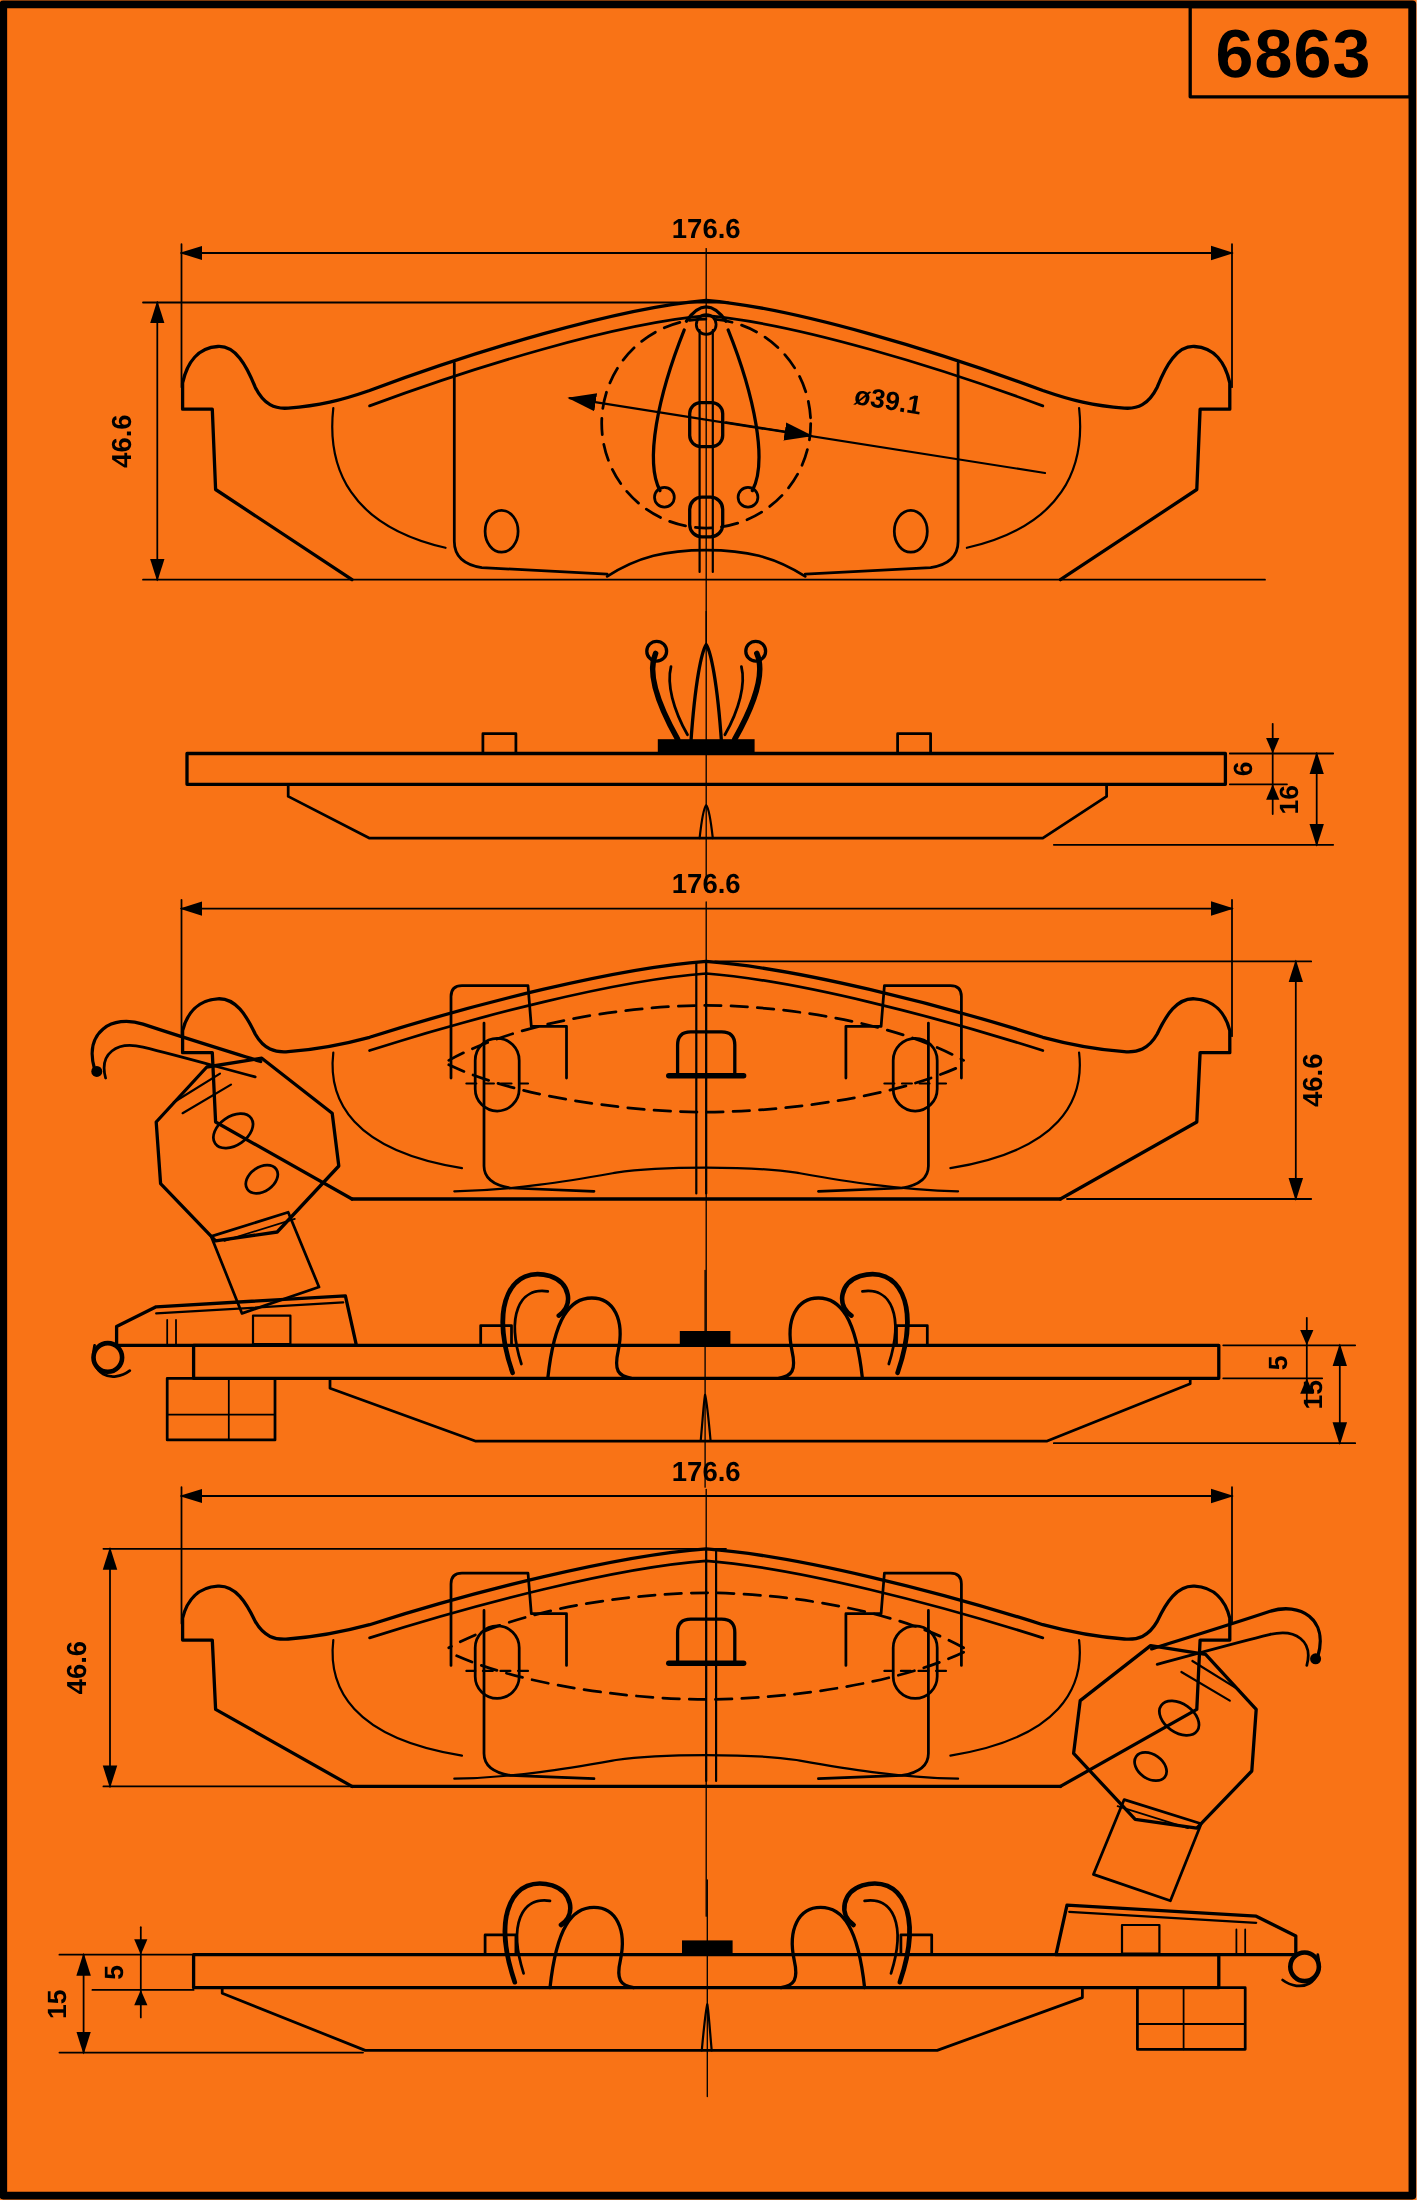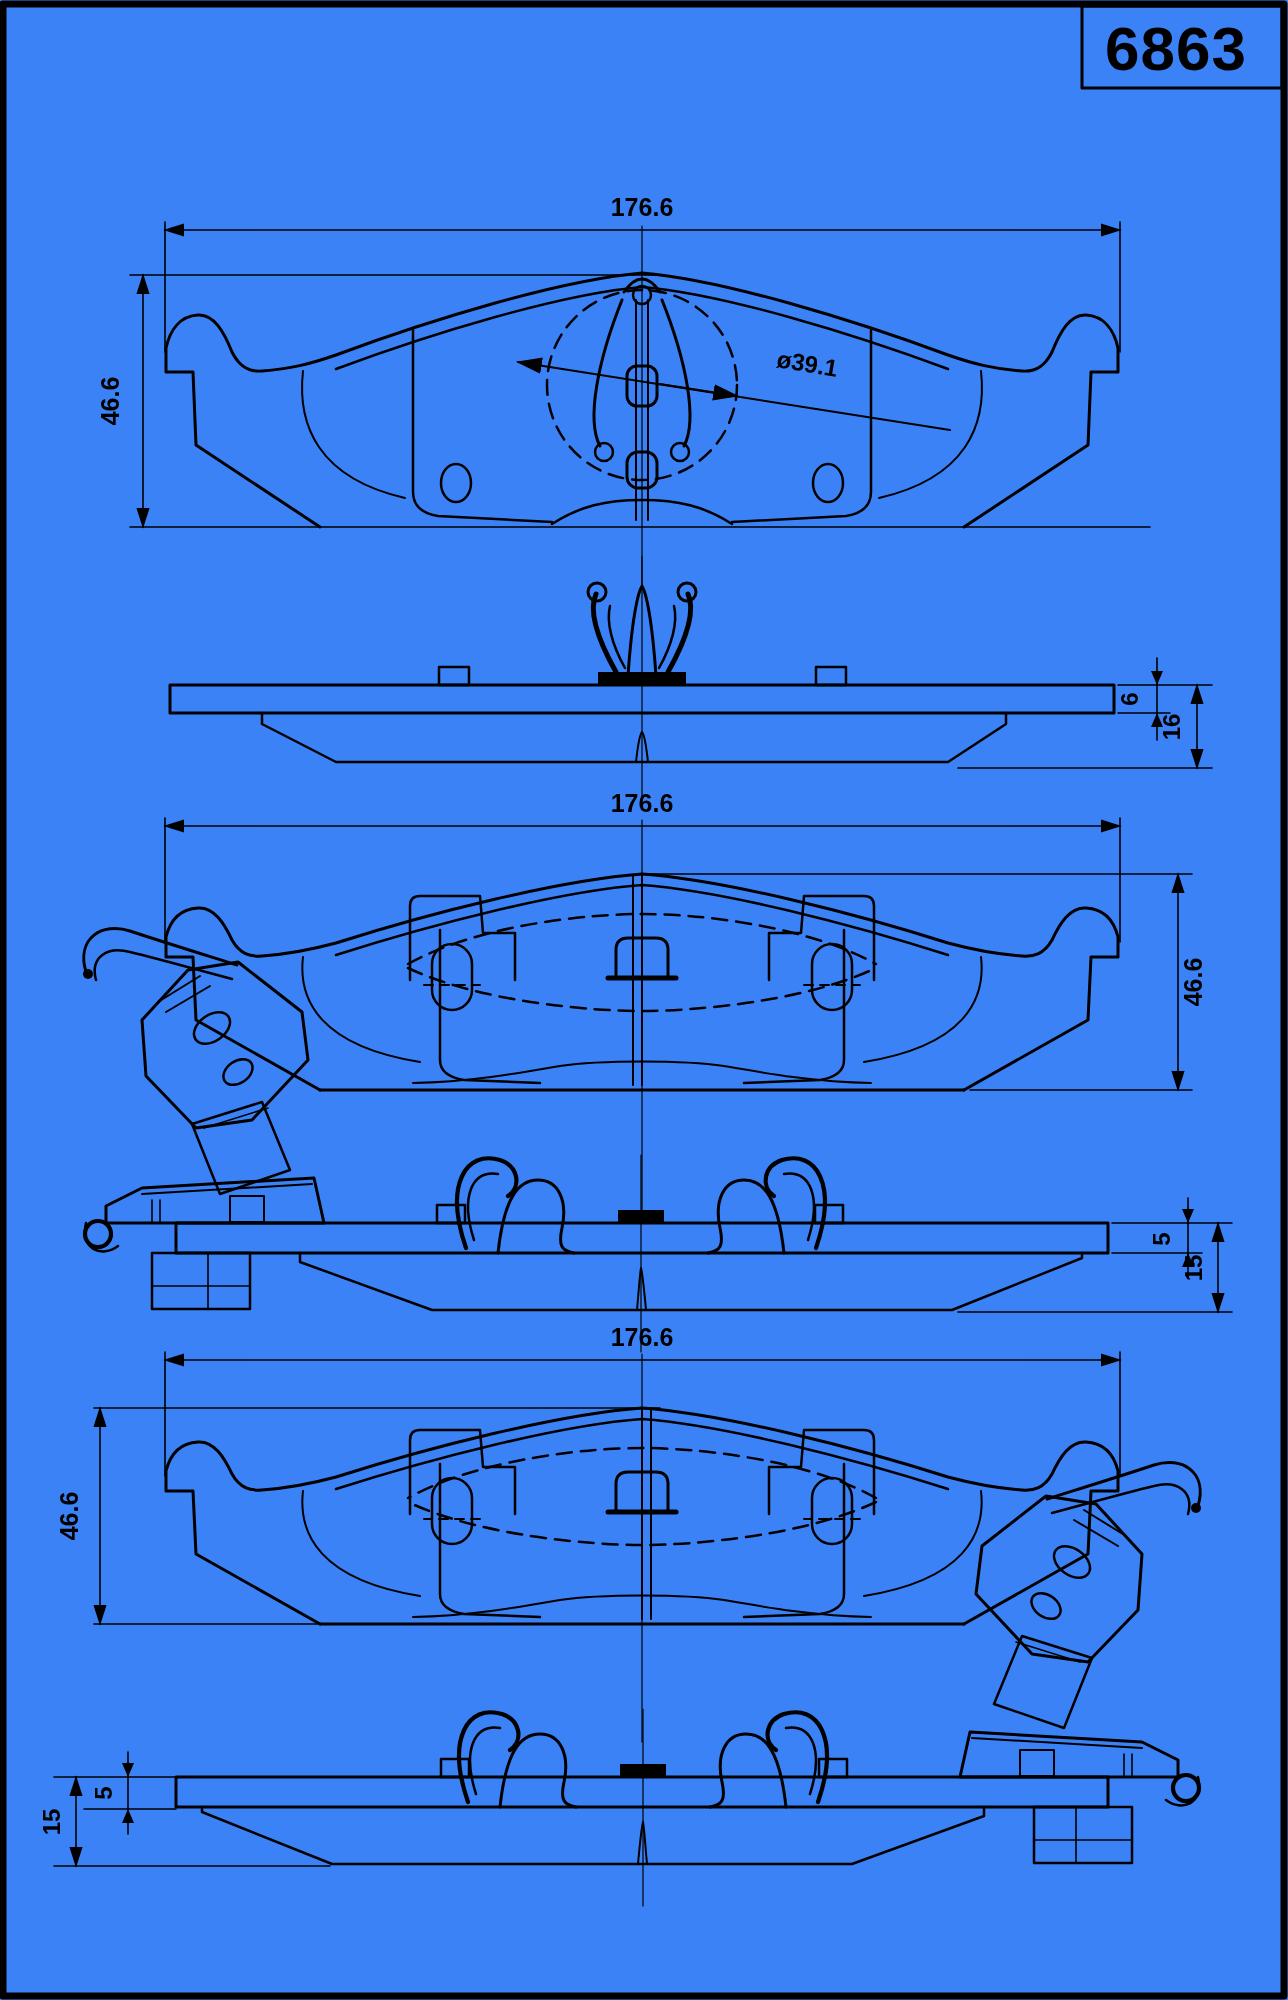--- a/index.html
+++ b/index.html
@@ -1,16 +1,16 @@
 <!DOCTYPE html>
 <html><head>
 <meta charset="utf-8">
 <style>
   html,body{margin:0;padding:0;background:#e8e8e8;}
-  .sheet{position:relative;width:1288px;height:2000px;background:#3b82f6;margin:0 auto;
+  .sheet{position:relative;width:1288px;height:2000px;background:#f97316;margin:0 auto;
          font-family:"Liberation Sans", sans-serif;}
   svg{position:absolute;left:0;top:0;}
   .ln{stroke:#000;fill:none;stroke-linecap:round;stroke-linejoin:round;}
   .w1{stroke-width:1.2;} .w15{stroke-width:1.6;} .w2{stroke-width:2;}
   .w25{stroke-width:2.5;} .w3{stroke-width:3;} .w4{stroke-width:4.2;} .w5{stroke-width:5;}
   .dash{stroke-dasharray:15 9;}
   .dash2{stroke-dasharray:9 7;}
   .dimtxt{font-family:"Liberation Sans", sans-serif;font-weight:bold;font-size:25px;
           fill:#000;text-anchor:middle;}
   .dimtxt.small{font-size:24px;}

